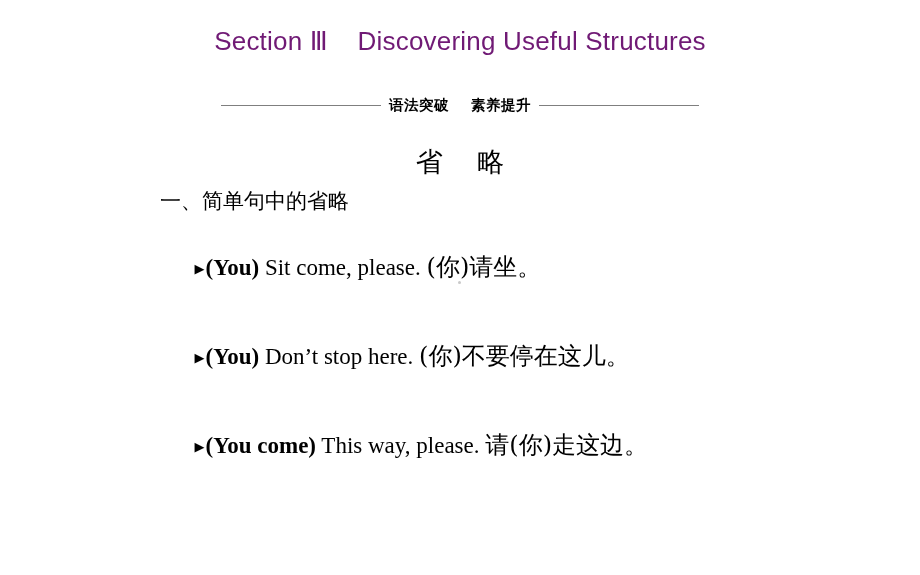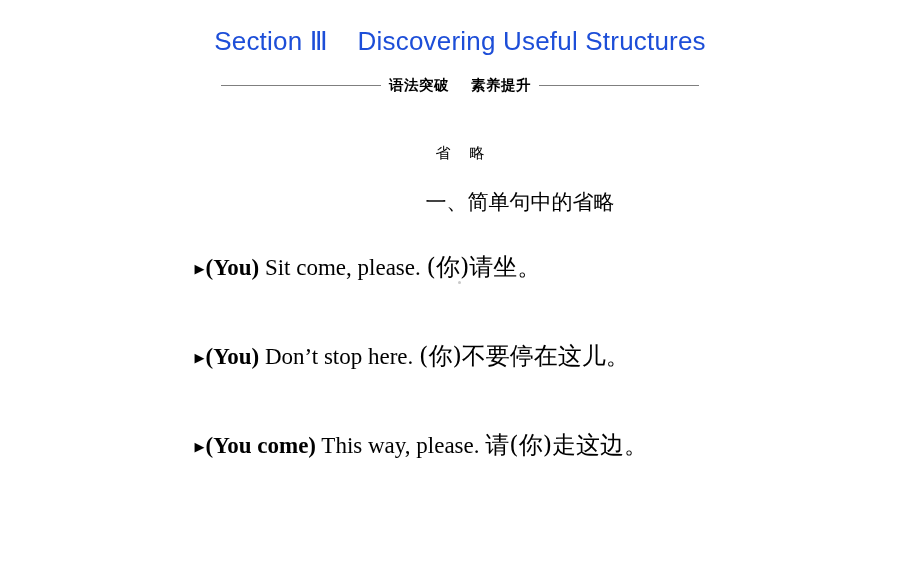--- a/index.html
+++ b/index.html
@@ -22,30 +22,30 @@
 
   
   .title {
     position: absolute;
     left: 0;
     top: 26px;
     width: 920px;
     text-align: center;
     font-family: "Liberation Sans", sans-serif;
     font-size: 26px;
-    color: #1d4ed8;
+    color: #701a75;
     letter-spacing: 0.2px;
     white-space: pre;
   }
 
   
   .subtitle-row {
     position: absolute;
     left: 0;
-    top: 76px;
+    top: 96px;
     width: 920px;
     display: flex;
     align-items: center;
     justify-content: center;
   }
   .rule {
     height: 1px;
     background: #7f7f7f;
     flex: 0 0 auto;
   }
@@ -61,42 +61,41 @@
   }
 
   
   .heading-center {
     position: absolute;
     left: 0;
     top: 144px;
     width: 920px;
     text-align: center;
     font-family: "DejaVu Serif", serif;
-    font-size: 15px;
+    font-size: 27px;
     color: #000000;
     white-space: pre;
   }
 
   .body-block {
     position: absolute;
     left: 160px;
     top: 192px;
     width: 720px;
   }
   .line {
     font-family: "DejaVu Serif", serif;
     font-size: 21px;
     color: #000000;
     line-height: 1.0;
     margin-bottom: 19px;
     white-space: pre;
   }
   .line.cn {
-    font-family: Liberation Serif, serif;
-    text-align: center;
+    font-family: Liberation Mono, monospace;
   }
   .line.bullet {
     font-family: "Liberation Serif", serif;
     font-size: 23px;
   }
   .line.bullet .tri {
     font-size: 13px;
     vertical-align: 2px;
     margin-right: 1px;
   }

